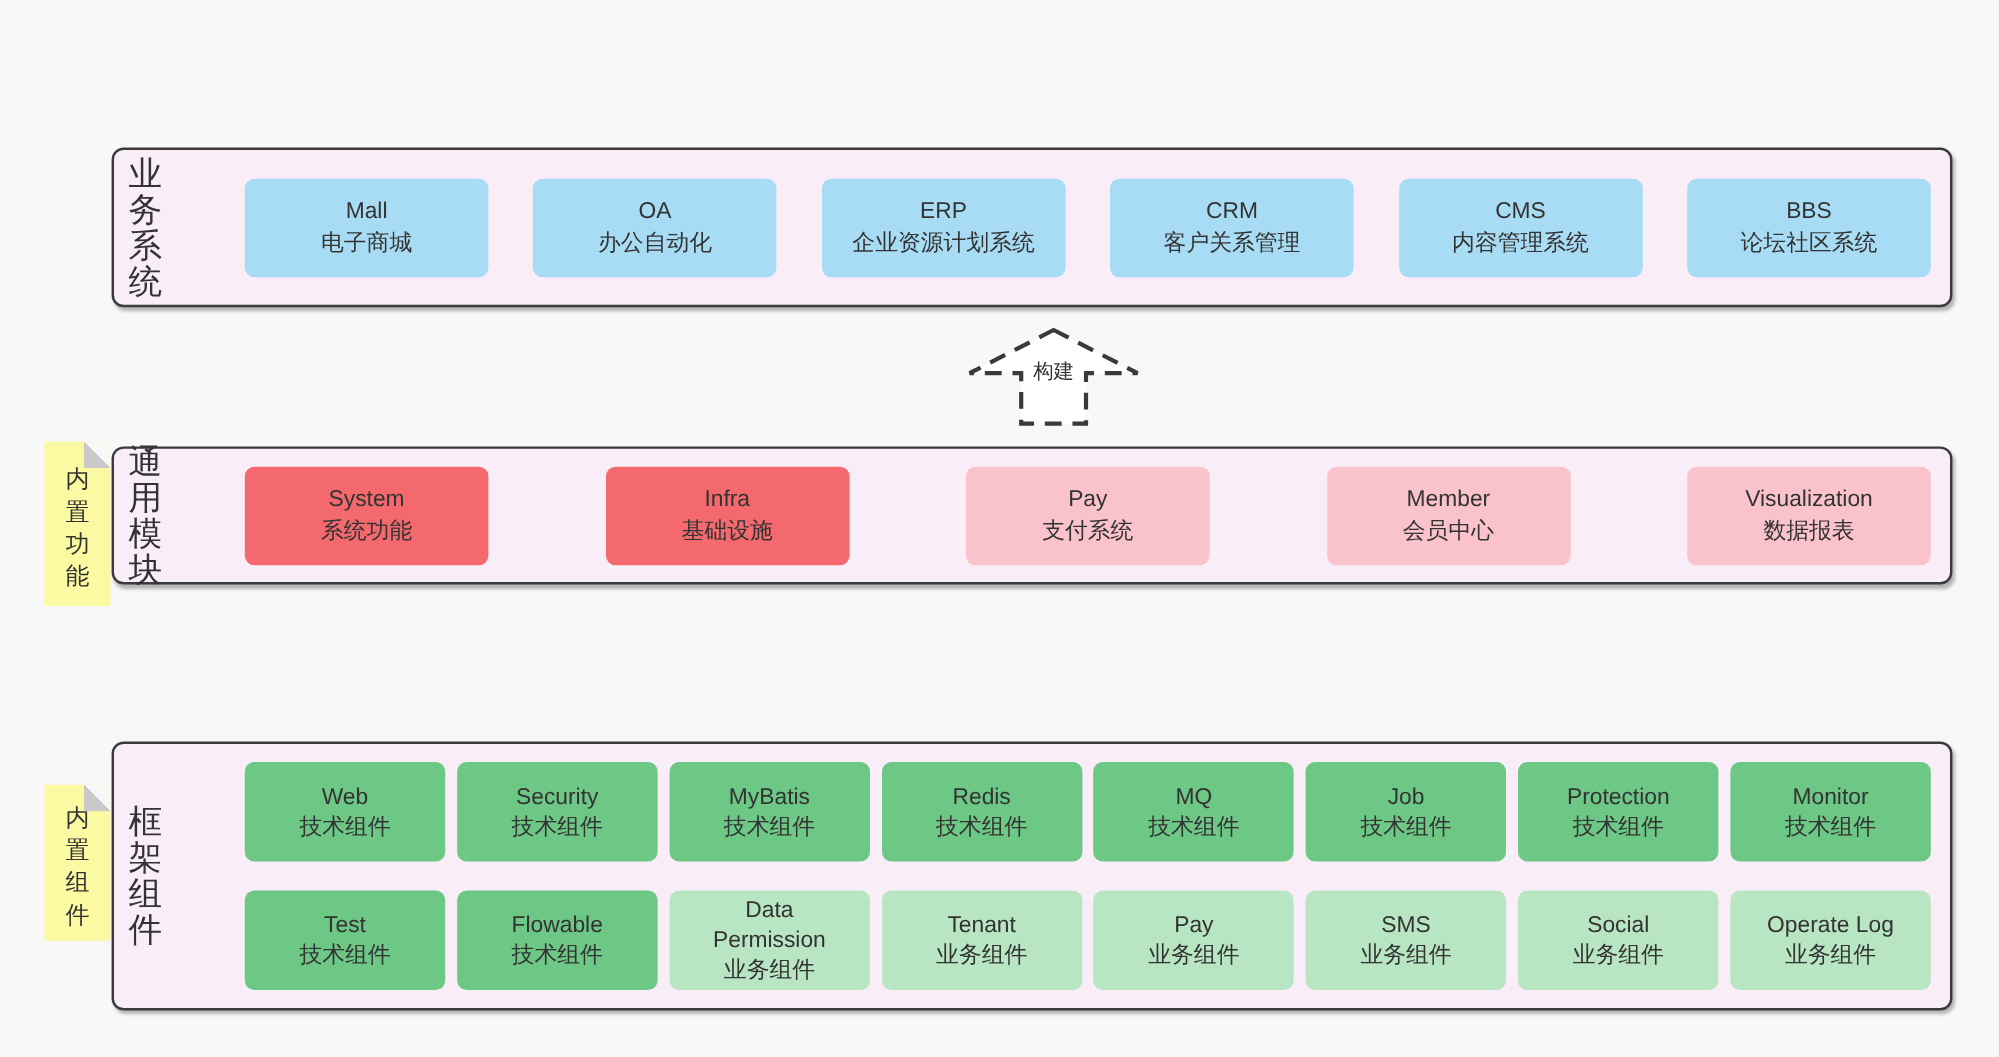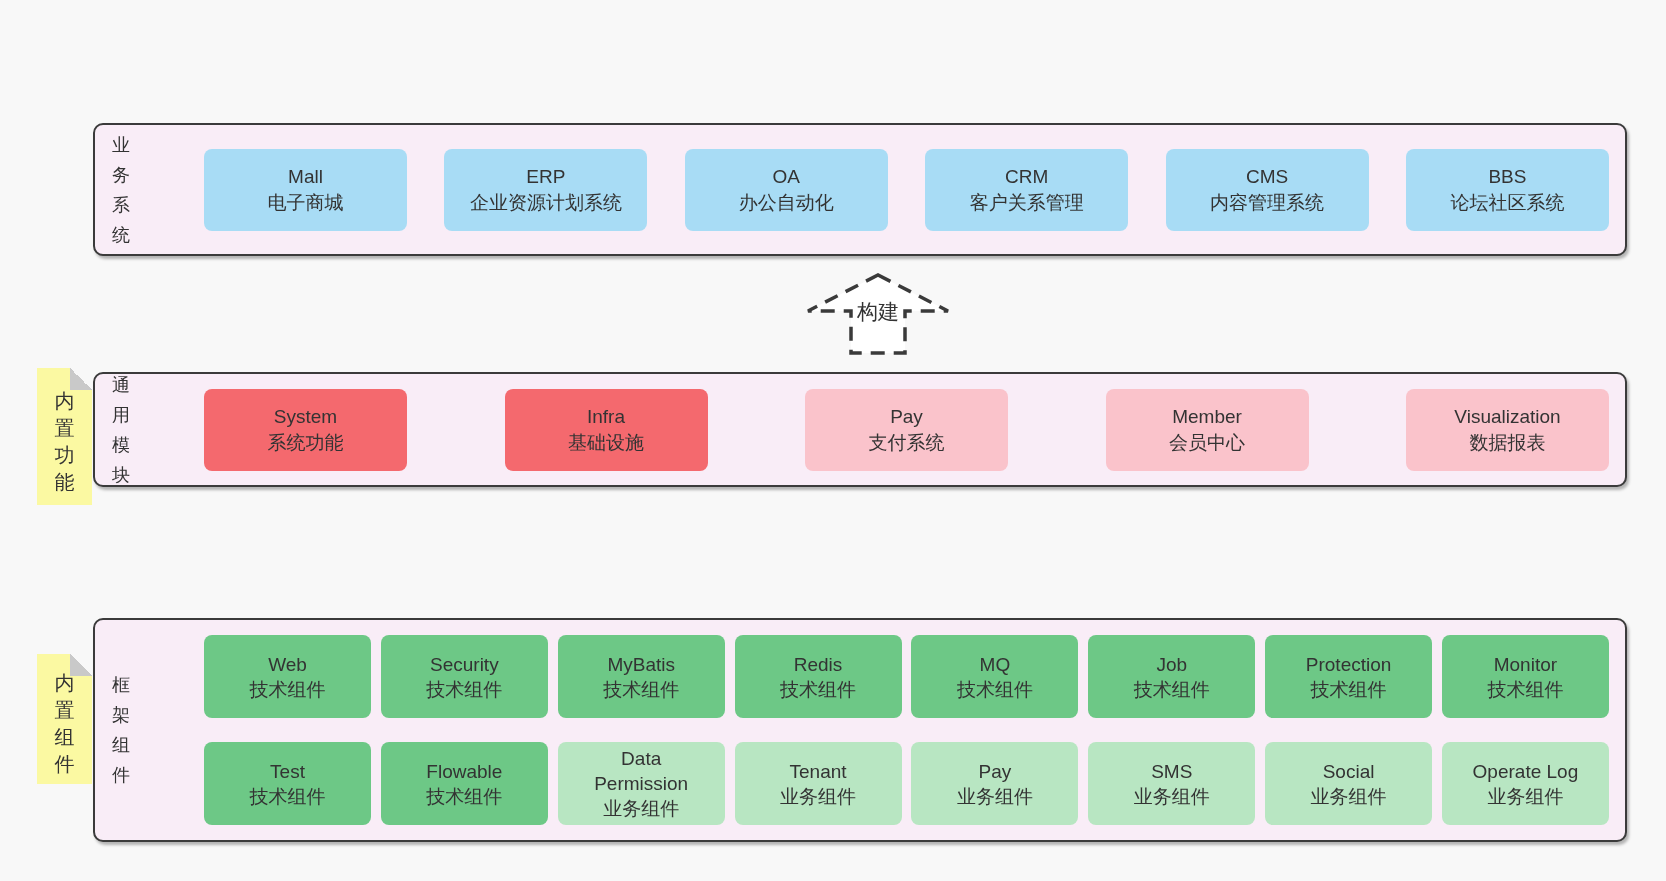--- a/index.html
+++ b/index.html
@@ -16,21 +16,21 @@
     border:2px solid var(--panel-border,#3b3b3b);
     border-radius:10px;
     box-shadow:2px 3px 3px rgba(0,0,0,.28);
     box-sizing:border-box;
   }
   #layer-0{top:123px;height:133px;}
   #layer-1{top:372px;height:115px;}
   #layer-2{top:618px;height:224px;}
   .vlabel{
     position:absolute;left:11px;top:50%;transform:translateY(-50%);
-    width:30px;font-size:18px;line-height:30px;text-align:center;
+    width:30px;font-size:28px;line-height:30px;text-align:center;
     word-break:break-all;white-space:normal;
   }
   .rows{
     position:absolute;left:61px;right:16px;top:0;bottom:0;
     display:flex;flex-direction:column;justify-content:center;gap:24px;padding-left:48px;
   }
   .row{display:flex;justify-content:space-between;}
   .box{
     border-radius:8px;display:flex;flex-direction:column;
     align-items:center;justify-content:center;text-align:center;
@@ -40,61 +40,61 @@
   .layer-grid .box{width:167px;height:83px;line-height:25px;}
   .layer-grid .box-name{max-width:132px;}
   .box.blue{background:var(--box-blue,#a8dcf5);}
   .box.red{background:var(--box-red,#f4696e);}
   .box.pink{background:var(--box-pink,#fac3cb);}
   .box.green{background:var(--box-green,#6dc886);}
   .box.lightgreen{background:var(--box-lightgreen,#b8e6c2);}
   .sticky{
     position:absolute;left:37px;width:55px;
     background:var(--sticky-yellow,#fbf9a2);
-    z-index:3;display:flex;align-items:center;justify-content:center;
+    z-index:3;display:flex;align-items:center;justify-content:center;font-family:Liberation Mono, monospace;
   }
   #sticky-1{top:368px;height:137px;}
   #sticky-2{top:654px;height:130px;}
   .sticky .fold{
     position:absolute;top:0;right:0;width:22px;height:22px;
     background:linear-gradient(225deg,var(--page-bg,#f8f8f8) 50%,var(--sticky-fold,#c9c9c9) 50%);
   }
   .sticky .stext{
     width:22px;font-size:20px;line-height:27px;text-align:center;
     word-break:break-all;white-space:normal;margin-top:10px;
   }
   .arrow-wrap{position:absolute;width:146px;height:84px;}
   #arrow-0{left:805px;top:272px;}
   #arrow-1{left:821px;top:516px;}
   .arrow-wrap svg{position:absolute;left:0;top:0;}
   .arrow-label{
     position:absolute;left:50%;top:26px;transform:translateX(-50%);
-    background:#ffffff;padding:0 3px;font-size:21px;white-space:nowrap;
+    background:#ffffff;padding:0 3px;font-size:17px;white-space:nowrap;
   }
 </style>
 </head>
 <body>
 
 <div class="canvas">
 
   <section class="layer layer-wide" id="layer-0">
     <div class="vlabel">业务系统</div>
     <div class="rows">
         <div class="row">
           <div class="box blue">
             <div class="box-name">Mall</div>
             <div class="box-desc">电子商城</div>
           </div>
           <div class="box blue">
+            <div class="box-name">OA</div>
+            <div class="box-desc">办公自动化</div>
+          </div>
+          <div class="box blue">
             <div class="box-name">ERP</div>
             <div class="box-desc">企业资源计划系统</div>
-          </div>
-          <div class="box blue">
-            <div class="box-name">OA</div>
-            <div class="box-desc">办公自动化</div>
           </div>
           <div class="box blue">
             <div class="box-name">CRM</div>
             <div class="box-desc">客户关系管理</div>
           </div>
           <div class="box blue">
             <div class="box-name">CMS</div>
             <div class="box-desc">内容管理系统</div>
           </div>
           <div class="box blue">

